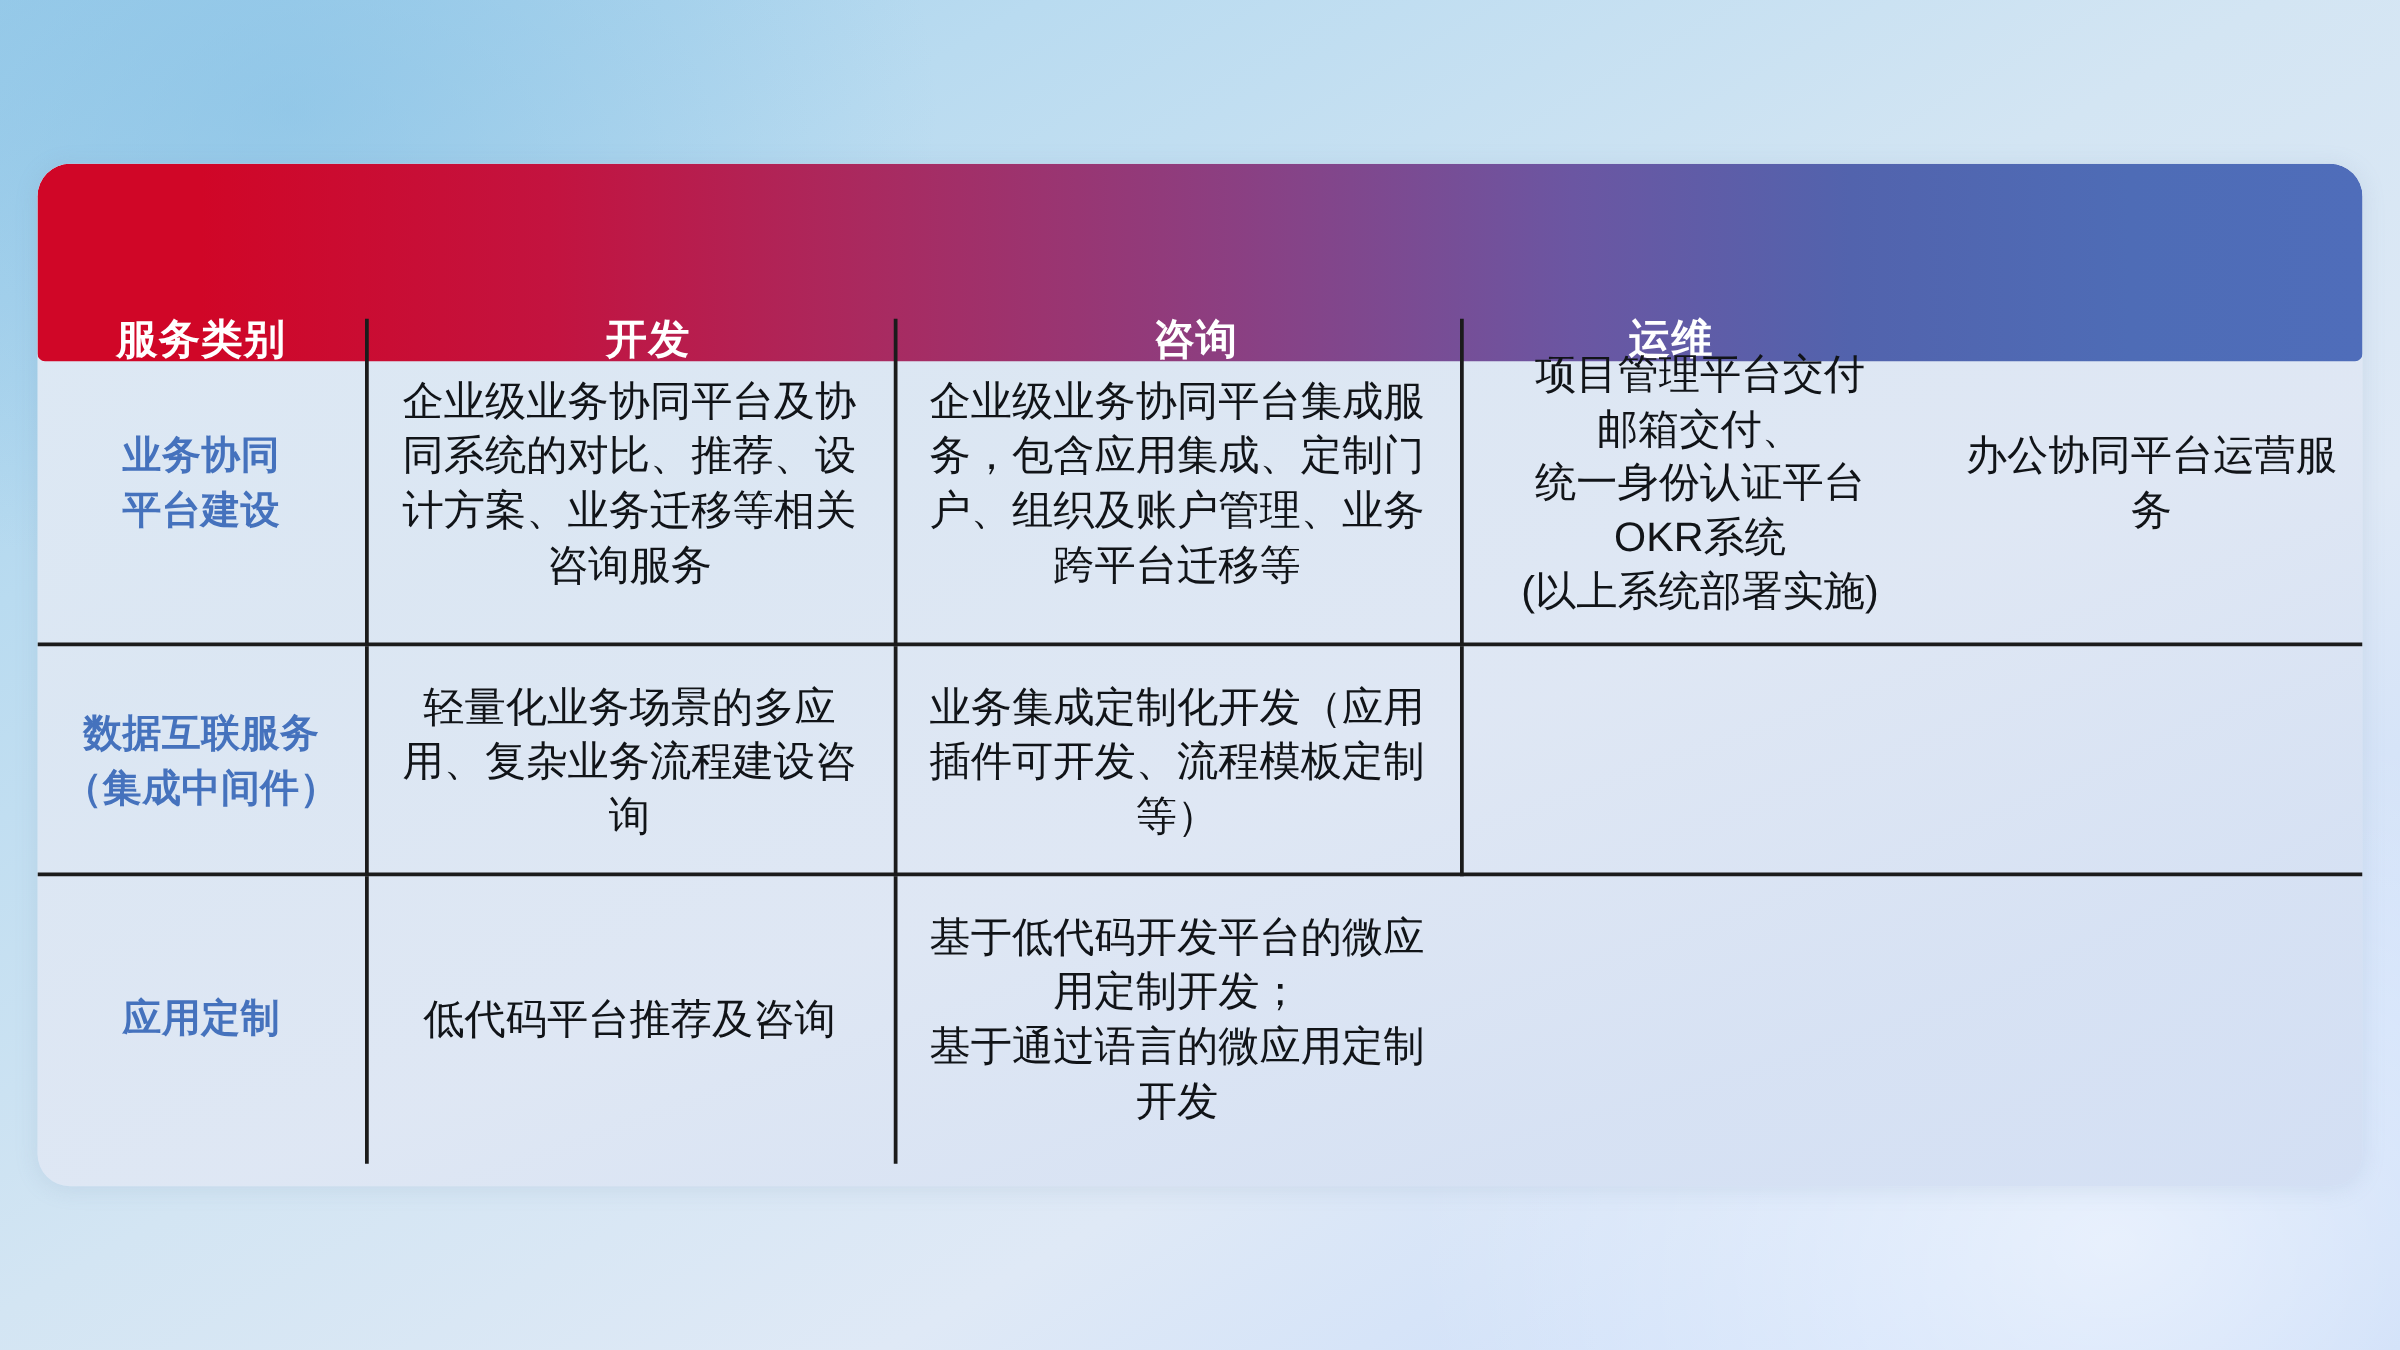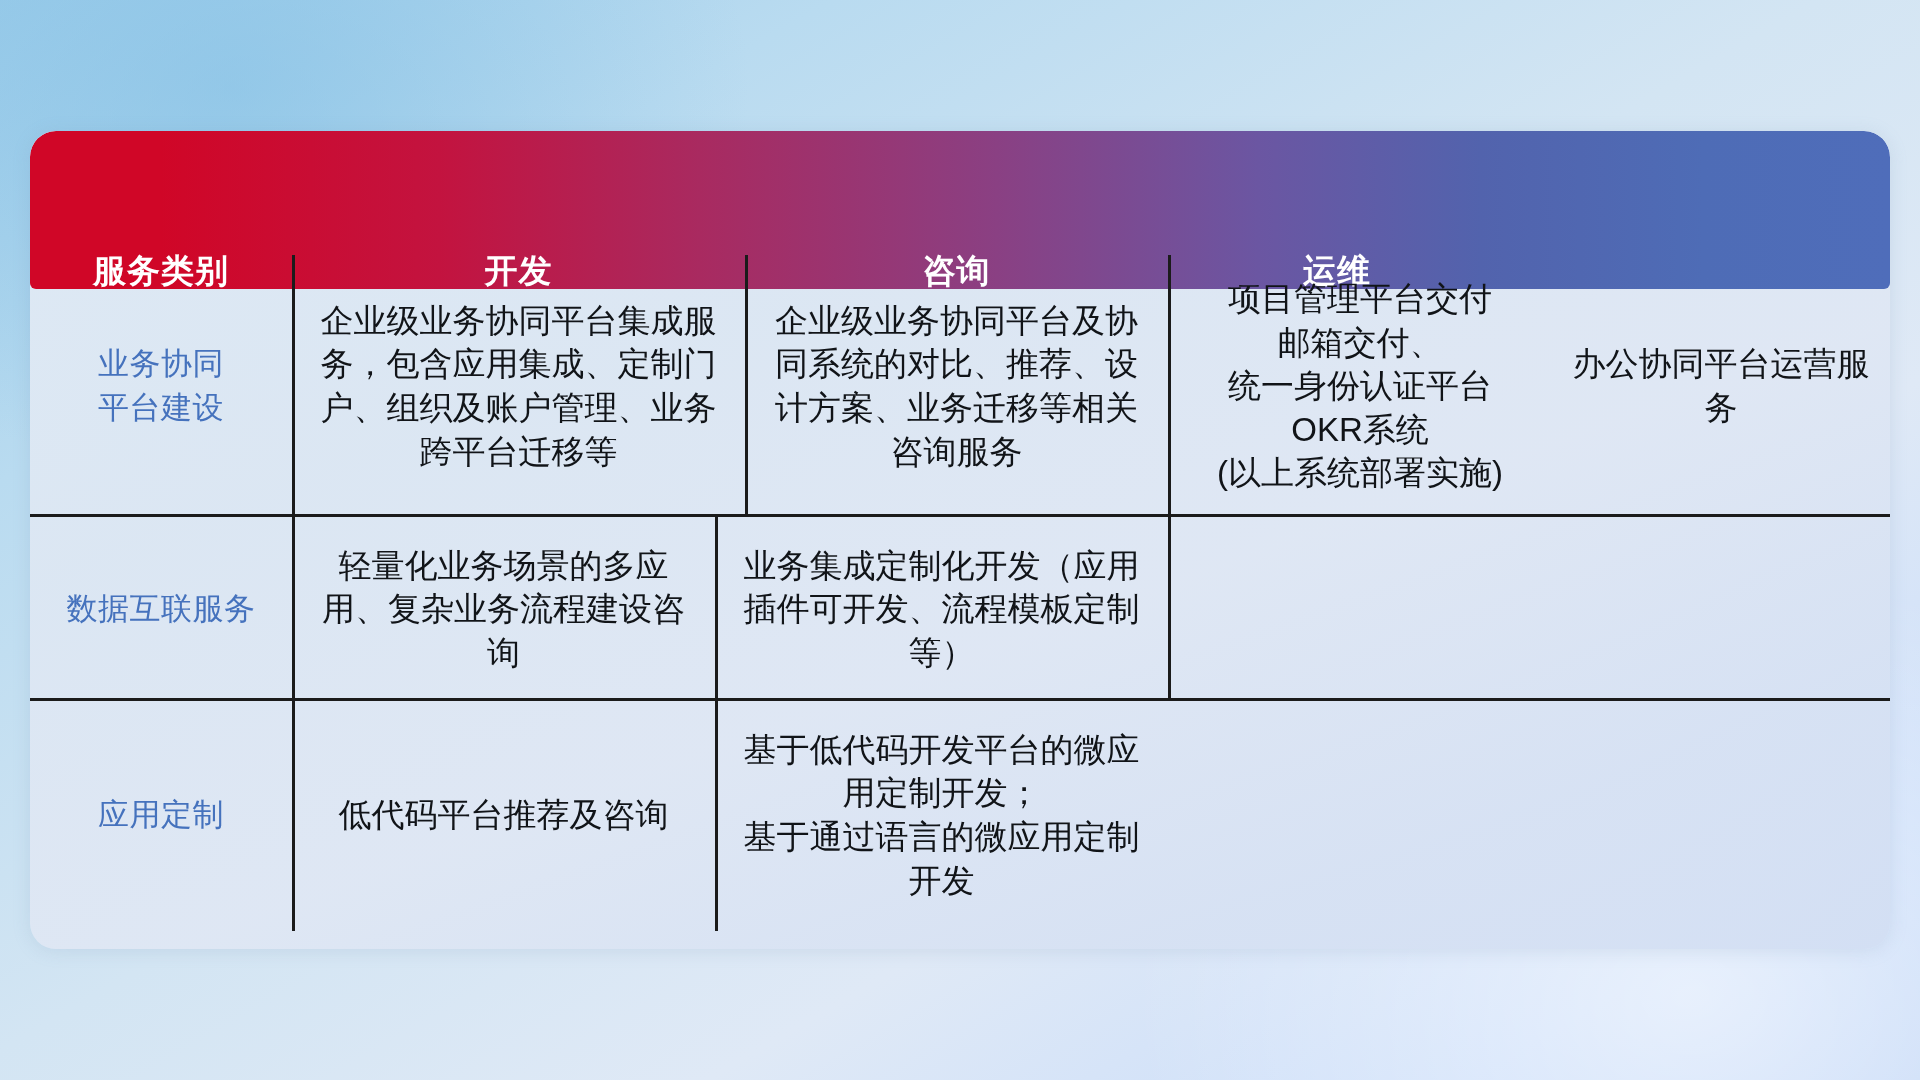--- a/index.html
+++ b/index.html
@@ -116,21 +116,21 @@
     left: 0;
     top: 0;
     bottom: 0;
     width: 3px;
     background: #1b1b1b;
   }
   .r3 .cell.vline::before { bottom: -2px; }
 
   .cat {
     color: #4572bd;
-    font-weight: normal;
+    font-weight: bold;
     font-size: 31px;
     line-height: 1.42;
     letter-spacing: 0.5px;
     border-radius: 30px;
   }
 
   
   .c0 { width: 262px; }
   .c1 { width: 423px; }
   .c2 { width: 453px; }
@@ -153,35 +153,36 @@
 
     <div class="body-grid">
 
       <div class="body-row r1">
         <div class="cell c0 cat">
           <div>
             <div>业务协同</div>
             <div>平台建设</div>
           </div>
         </div>
+        <div class="cell c1 vline">企业级业务协同平台及协同系统的对比、推荐、设计方案、业务迁移等相关咨询服务</div>
         <div class="cell c2 vline">企业级业务协同平台集成服务，包含应用集成、定制门户、组织及账户管理、业务跨平台迁移等</div>
-        <div class="cell c1 vline">企业级业务协同平台及协同系统的对比、推荐、设计方案、业务迁移等相关咨询服务</div>
         <div class="cell c3 vline" style="white-space:pre-line">项目管理平台交付
 邮箱交付、
 统一身份认证平台
 OKR系统
 (以上系统部署实施)</div>
         <div class="cell c4">办公协同平台运营服务</div>
         <div class="hdiv" style="bottom:0"></div>
       </div>
 
       <div class="body-row r2">
         <div class="cell c0 cat">
           <div>
             <div>数据互联服务</div>
+            <div>（集成中间件）</div>
           </div>
         </div>
         <div class="cell c1 vline">轻量化业务场景的多应用、复杂业务流程建设咨询</div>
         <div class="cell c2 vline">业务集成定制化开发（应用插件可开发、流程模板定制等）</div>
         <div class="cell c3 vline"></div>
         <div class="cell c4"></div>
         <div class="hdiv" style="bottom:0"></div>
       </div>
 
       <div class="body-row r3">

